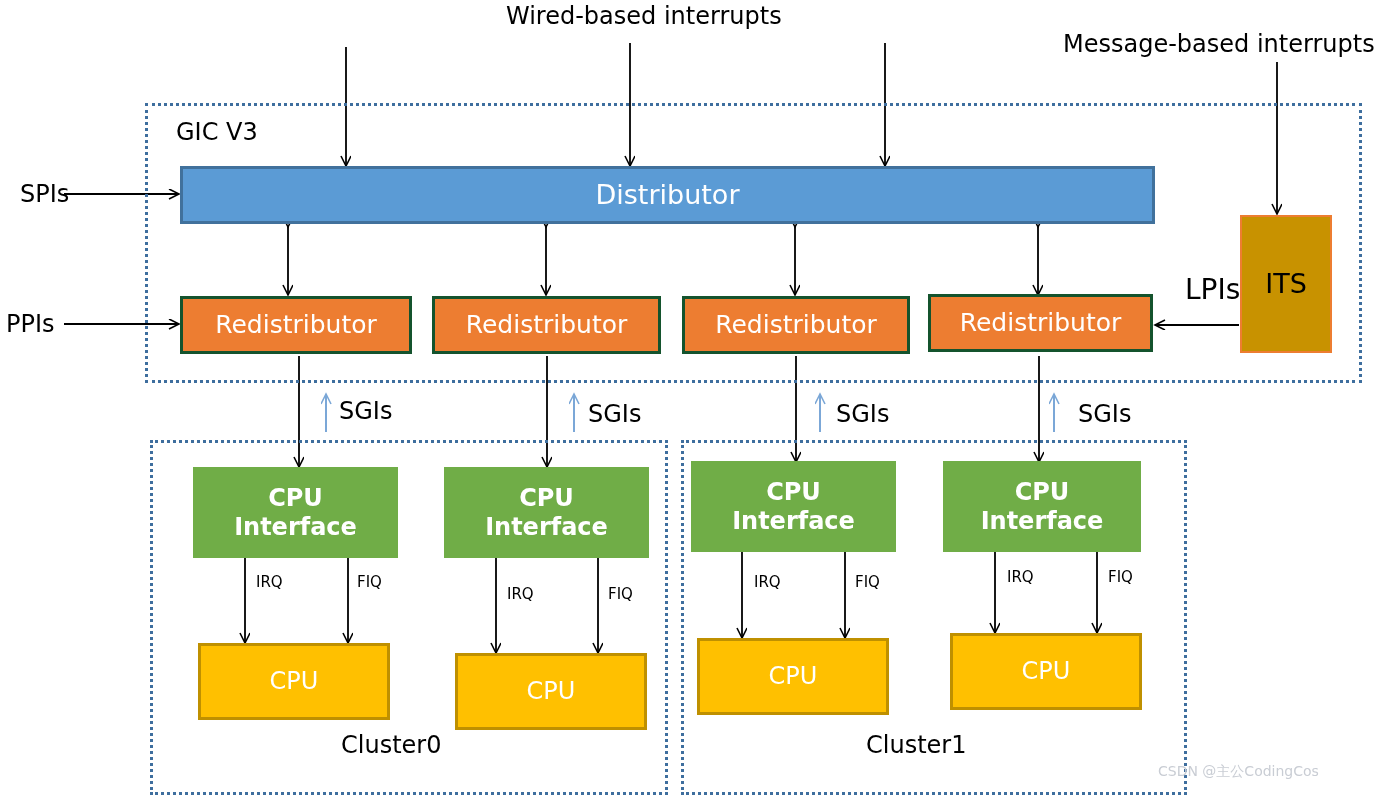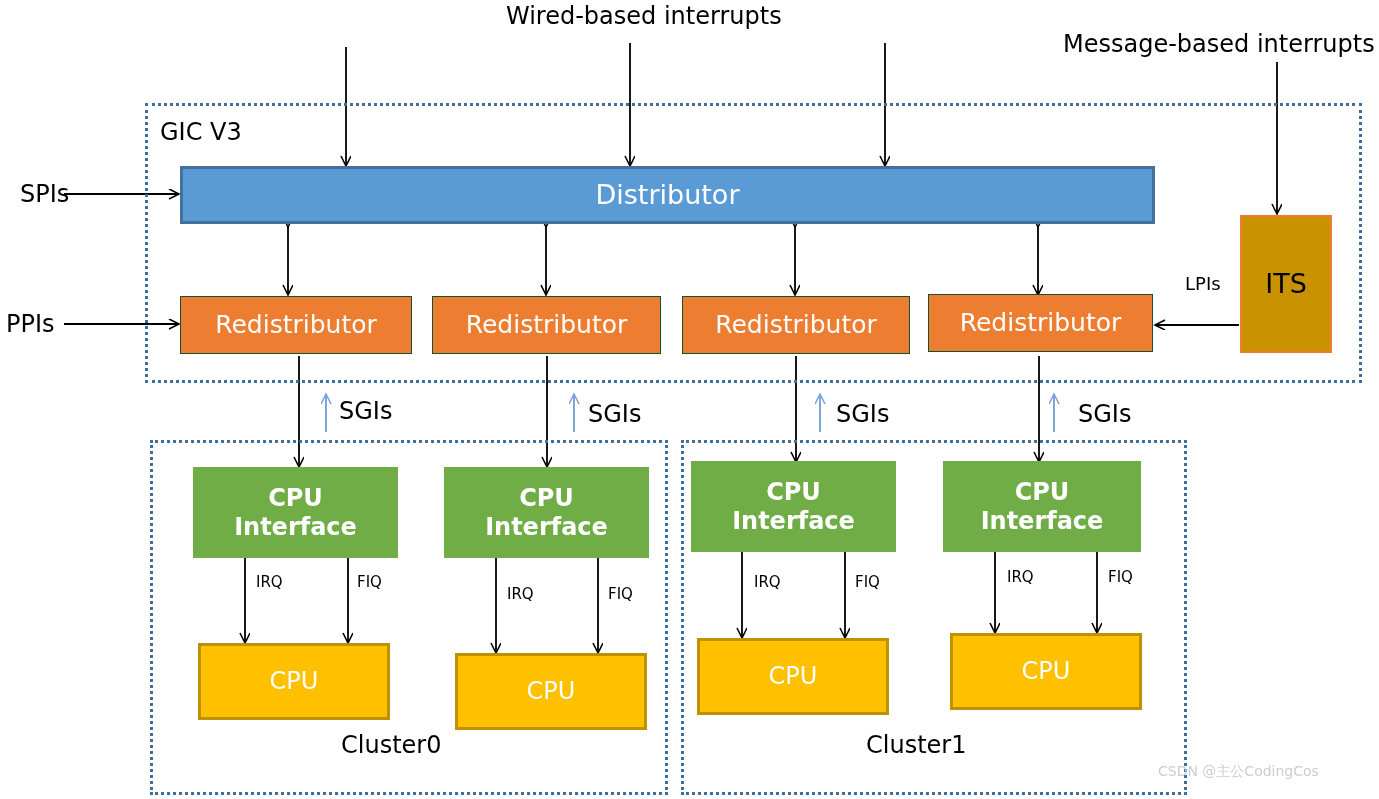--- a/index.html
+++ b/index.html
@@ -50,21 +50,21 @@
     color: #ffffff;
     white-space: pre-line;
   }
   .block-distributor {
     background: #5B9BD5;
     border: 3px solid #41719C;
     font-size: 27px;
   }
   .block-redistributor {
     background: #ED7D31;
-    border: 1px solid #14532d;
+    border: 3px solid #14532d;
     font-size: 25px;
   }
   .block-its {
     background: #C89200;
     border: 2px solid #ED7D31;
     color: #000000;
     font-size: 27px;
   }
   .block-cpuif {
     background: #70AD47;
@@ -78,21 +78,21 @@
     font-size: 24px;
   }
 
   
   .text-label {
     position: absolute;
     color: #000000;
     white-space: nowrap;
   }
   .lbl-big   { font-size: 24px; }
-  .lbl-mid   { font-size: 18px; }
+  .lbl-mid   { font-size: 28px; }
   .lbl-small { font-size: 15px; }
 
   .watermark {
     position: absolute;
     color: #C9CDD4;
     font-size: 14px;
     white-space: nowrap;
   }
 </style>
 </head>
@@ -170,21 +170,21 @@
       <line x1="1097" y1="552" x2="1097" y2="633" marker-end="url(#headBlack)"></line>
     </g>
   </svg>
 
   <div class="text-label lbl-big" style="left:1063px; top:30px;">Message-based interrupts</div>
 
   <div class="text-label lbl-big" style="left:506px; top:2px;">Wired-based interrupts</div>
 
   <div class="group-box" style="left:145px; top:103px; width:1217px; height:280px;"></div>
 
-  <div class="group-label lbl-big" style="left:160px; top:118px;">GIC V3</div>
+  <div class="group-label lbl-big" style="left:176px; top:118px;">GIC V3</div>
 
   <div class="block block-distributor" style="left:180px; top:166px; width:975px; height:58px;">
     <span>Distributor</span>
   </div>
 
   <div class="block block-redistributor" style="left:180px; top:296px; width:232px; height:58px;">
     <span>Redistributor</span>
   </div>
   <div class="block block-redistributor" style="left:432px; top:296px; width:229px; height:58px;">
     <span>Redistributor</span>

